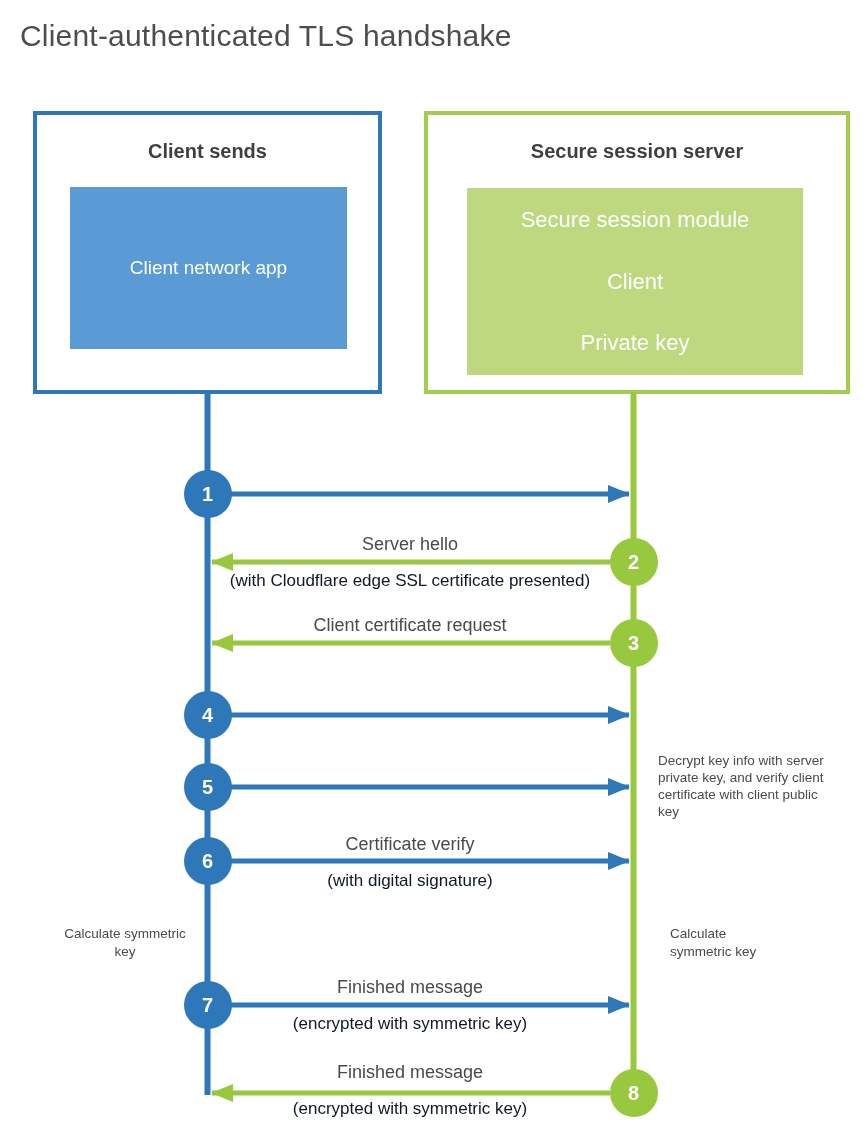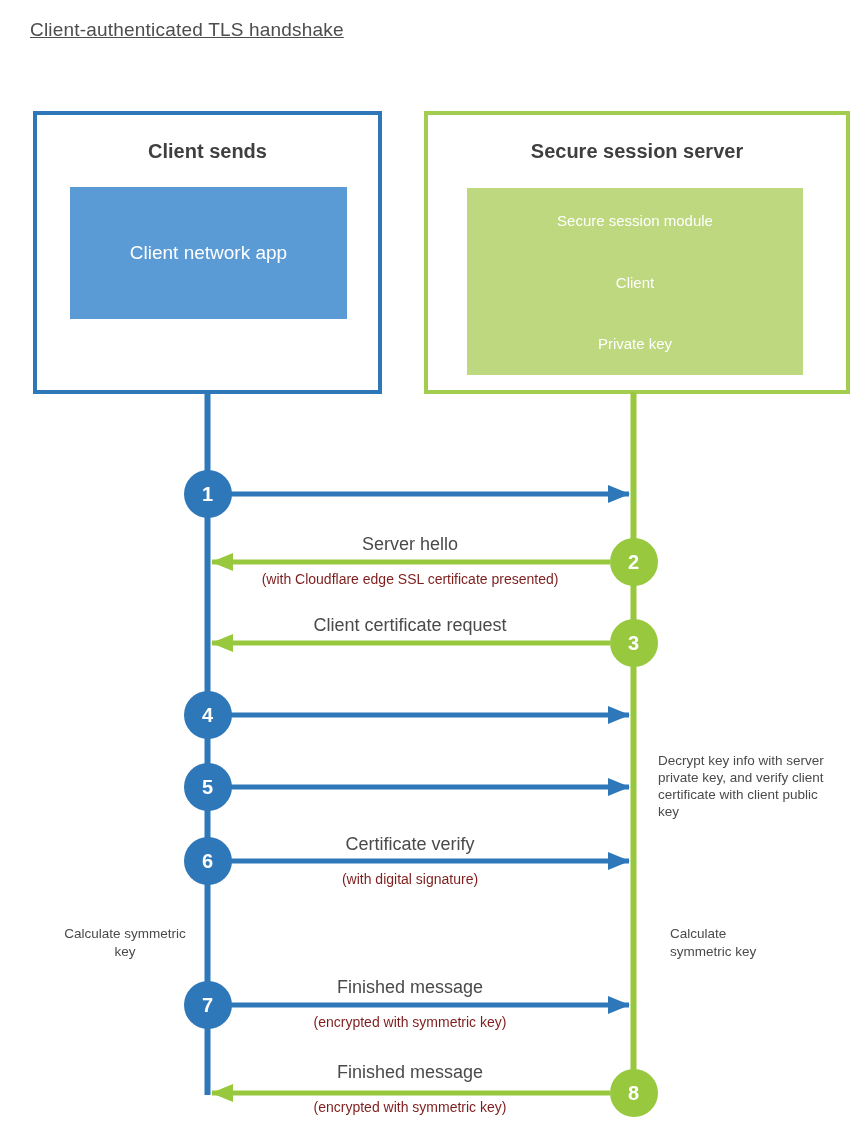--- a/index.html
+++ b/index.html
@@ -7,26 +7,25 @@
   body { font-family: "Liberation Sans", sans-serif; }
   .canvas {
     position: relative;
     width: 865px;
     height: 1146px;
     background: #ffffff;
     overflow: hidden;
   }
   .page-title {
     position: absolute;
-    left: 30px; top: 19px;
-    font-size: 19px;
+    left: 20px; top: 19px;
+    font-size: 30px;
     font-weight: 300;
     color: #4d4d4d;
     letter-spacing: 0.2px;
-    text-decoration: underline;
   }
   
   .entity-box {
     position: absolute;
     top: 111px;
     height: 283px;
     background: #ffffff;
     border: 4px solid;
   }
   .client-box { left: 33px;  width: 349px; border-color: #2e77b8; }
@@ -36,36 +35,36 @@
     left: 0; right: 0;
     top: 25px;
     text-align: center;
     font-size: 20px;
     font-weight: 700;
     color: #3f3f3f;
   }
   .client-app {
     position: absolute;
     left: 70px; top: 187px;
-    width: 277px; height: 132px;
+    width: 277px; height: 162px;
     background: #5b9bd5;
     color: #ffffff;
     font-size: 19px;
     display: flex; align-items: center; justify-content: center;
     text-align: center;
     line-height: 26px;
     padding: 0 55px;
   }
   .server-bar {
     position: absolute;
     left: 467px;
     width: 336px; height: 64px;
     background: #bdd87e;
     color: #ffffff;
-    font-size: 15px;
+    font-size: 22px;
     display: flex; align-items: center; justify-content: center;
   }
   .bar-0 { top: 188px; }
   .bar-1 { top: 250px; }
   .bar-2 { top: 311px; }
   
   .connectors { position: absolute; left: 0; top: 0; }
   
   .circle {
     position: absolute;
@@ -86,22 +85,22 @@
     width: 400px;
     text-align: center;
     z-index: 2;
   }
   .step-label .main {
     font-size: 18px;
     color: #4a4a4a;
   }
   .step-label .sub {
     margin-top: 16px;
-    font-size: 14px;
-    color: #7f1d1d;
+    font-size: 17px;
+    color: #0f172a;
   }
   .step-label .sub:empty { display: none; }
   
   .note {
     position: absolute;
     font-size: 13.5px;
     color: #4a4a4a;
     line-height: 17px;
   }
   .decrypt-note  { left: 658px; top: 752px; width: 172px; text-align: left; }

